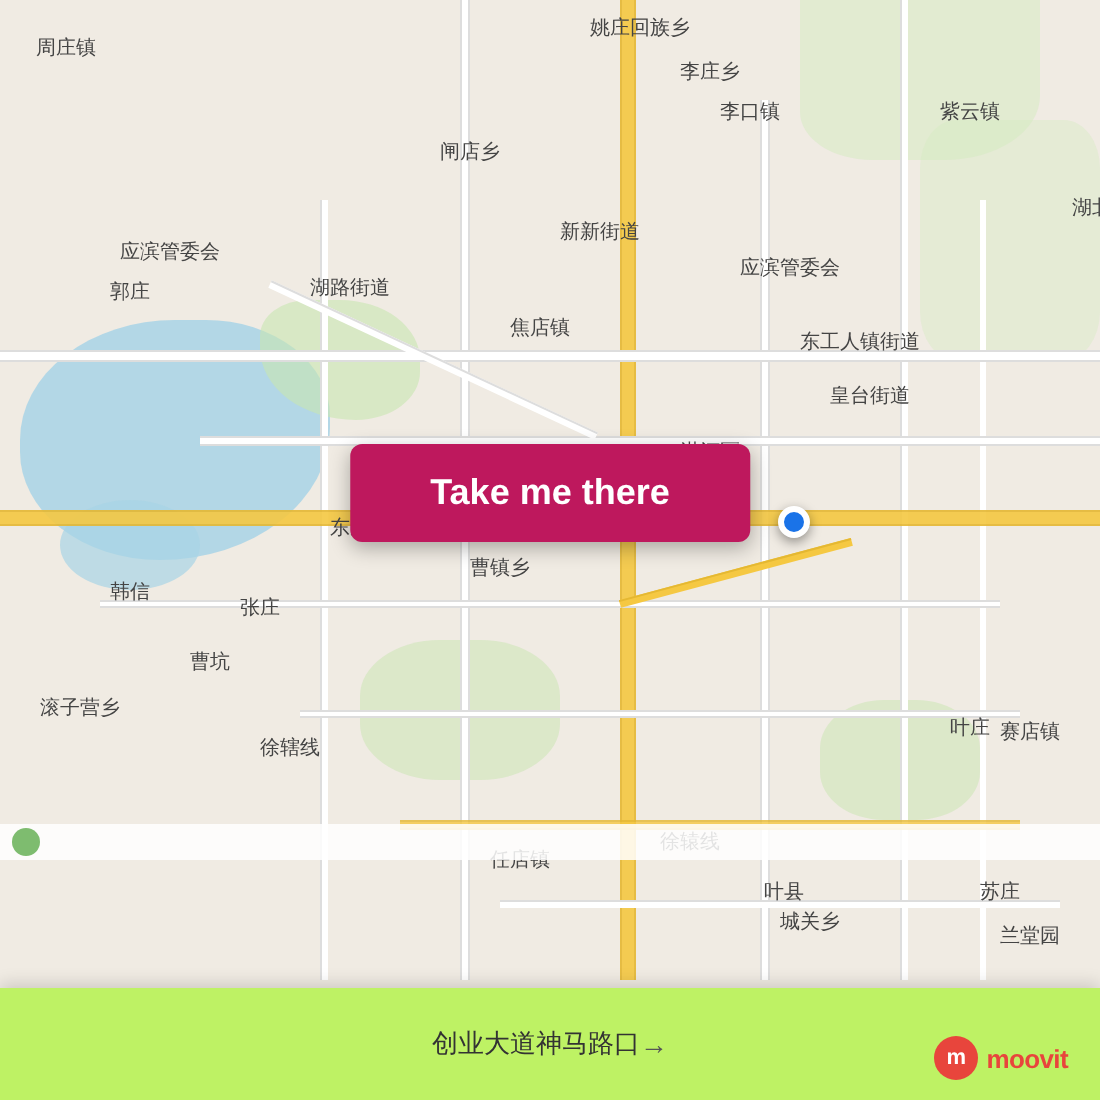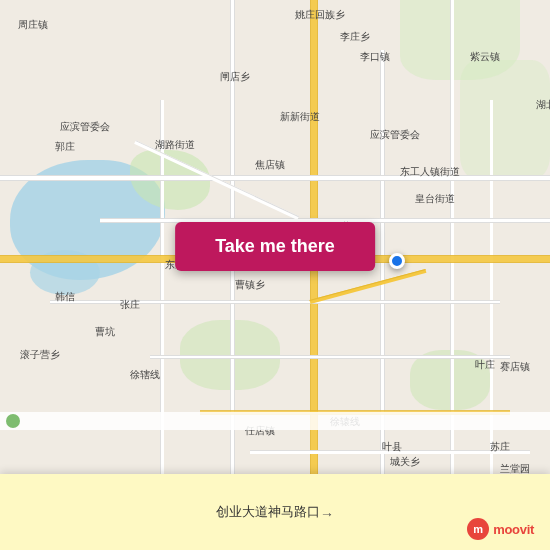--- a/index.html
+++ b/index.html
@@ -342,22 +342,22 @@
       display: inline-block;
       flex-shrink: 0;
     }
 
     
     .info-bar {
       position: absolute;
       bottom: 0;
       left: 0;
       right: 0;
-      height: 76px;
-      background: #fef9c3;
+      height: 56px;
+      background: #bef264;
       display: flex;
       align-items: center;
       justify-content: center;
       padding: 0 16px;
       box-shadow: 0 -2px 8px rgba(0,0,0,0.15);
       z-index: 10;
       gap: 0;
     }
 
     .info-bar-text {

